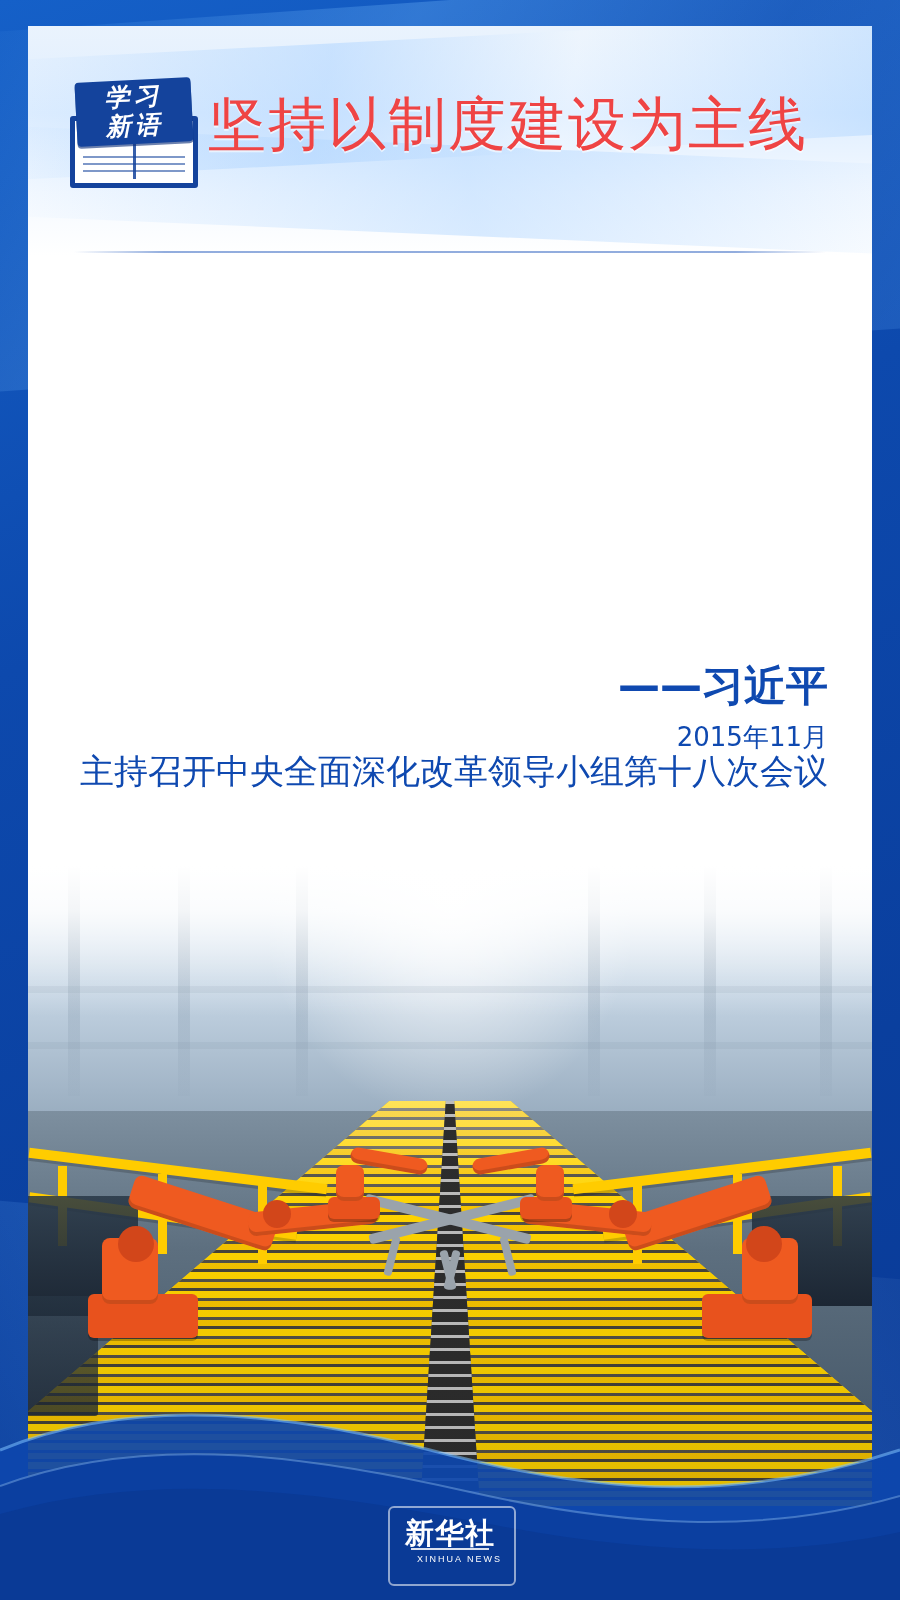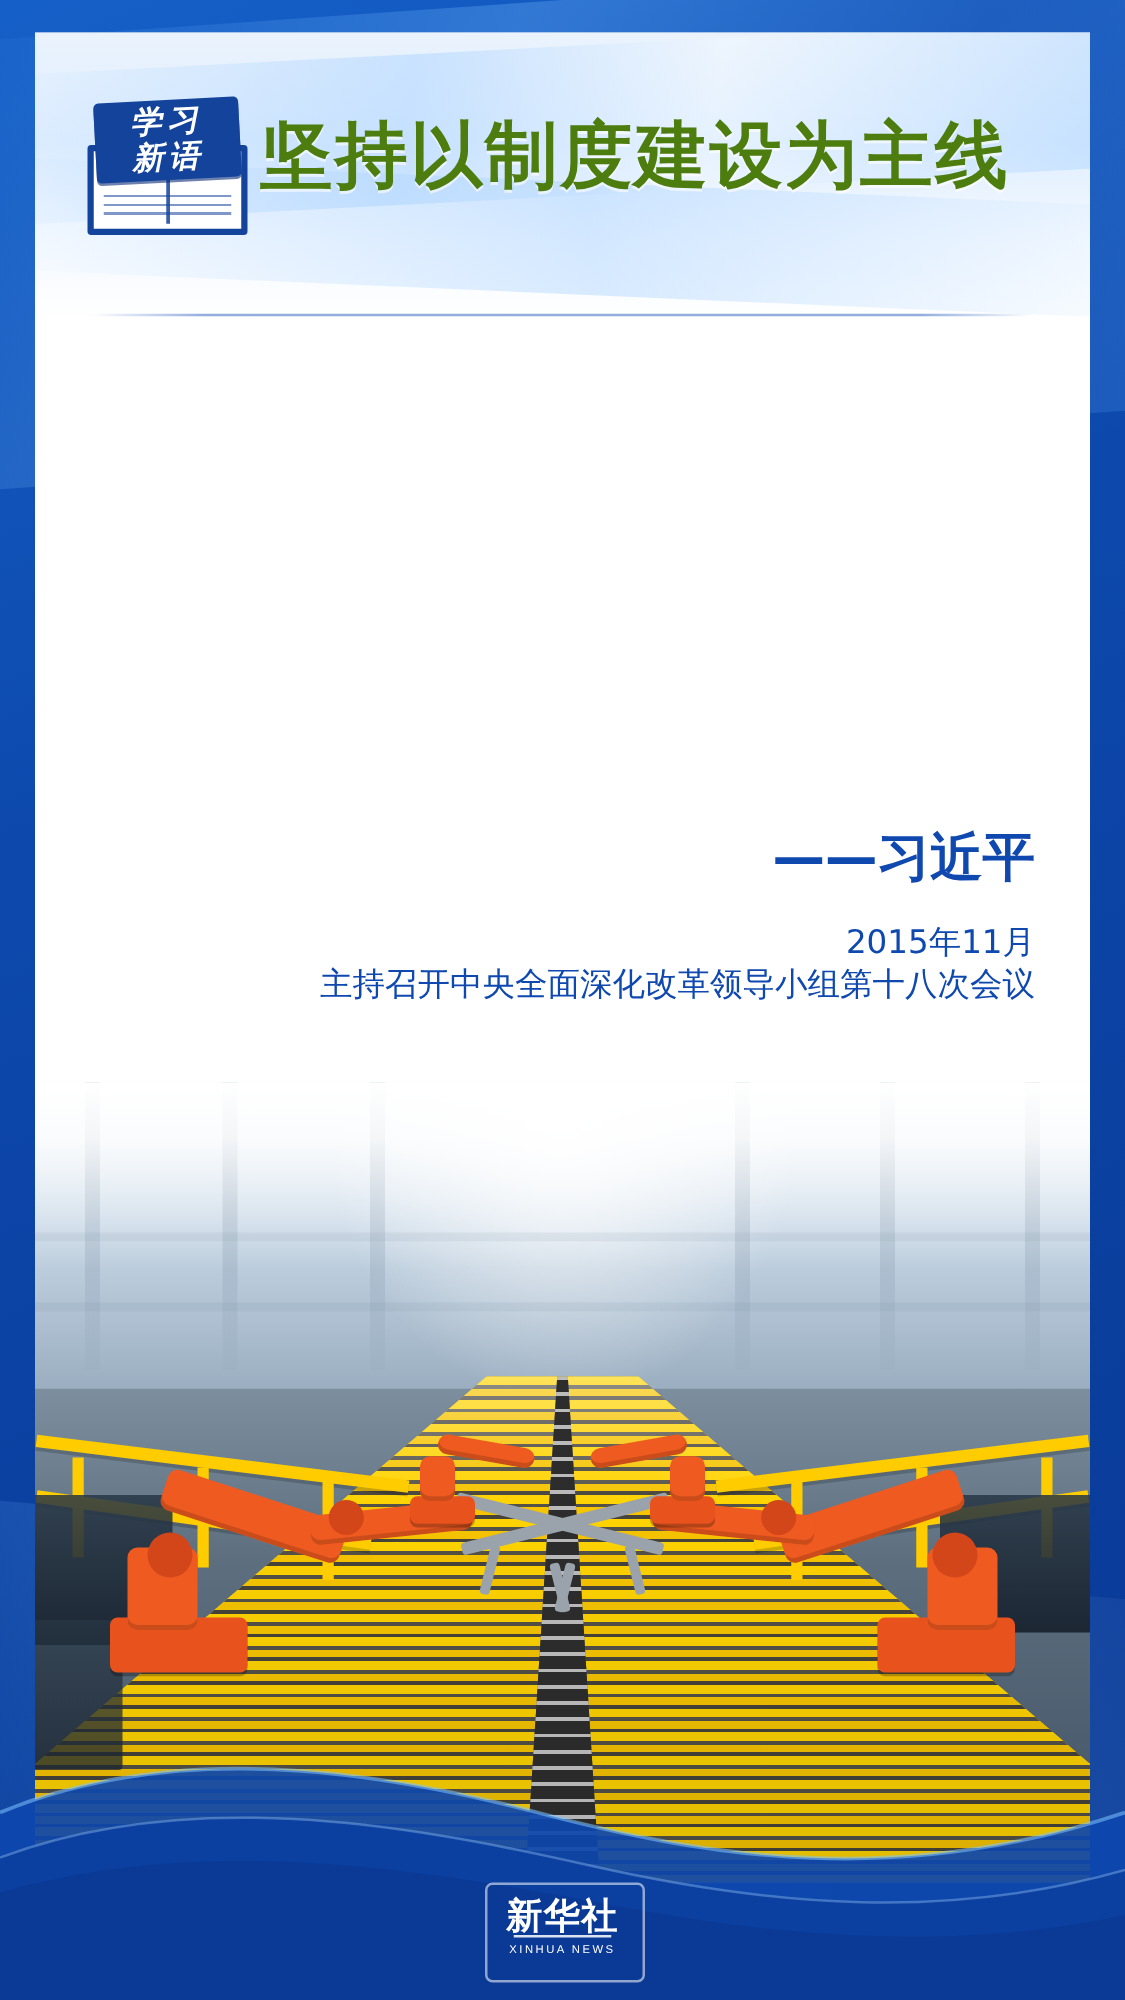--- a/index.html
+++ b/index.html
@@ -145,23 +145,23 @@
   .logo-badge span.l2 { top: 31px; }
 
   
   .headline {
     position: absolute;
     left: 180px;
     top: 66px;
     right: 24px;
     font-size: 58px;
     line-height: 64px;
-    font-weight: bold;
+    font-weight: normal;
     letter-spacing: 2px;
-    color: #4d7c0f;
+    color: #ef4444;
     font-family: "DejaVu Sans", "Liberation Sans", sans-serif;
     text-shadow: 0 2px 0 rgba(255,255,255,0.6);
   }
 
   
   .divider {
     position: absolute;
     left: 46px;
     right: 46px;
     top: 225px;
@@ -192,28 +192,28 @@
     text-align: right;
   }
   .attrib-name {
     font-size: 42px;
     line-height: 56px;
     font-weight: bold;
     color: #0f49b0;
     font-family: "DejaVu Sans", "Liberation Sans", sans-serif;
   }
   .attrib-date {
-    margin-top: 23px;
+    margin-top: 6px;
     font-size: 26px;
     line-height: 34px;
     color: #0f49b0;
     font-family: "DejaVu Sans", "Liberation Sans", sans-serif;
   }
   .attrib-meeting {
-    font-size: 26px;
+    font-size: 34px;
     line-height: 34px;
     color: #0f49b0;
     font-family: "DejaVu Sans", "Liberation Sans", sans-serif;
   }
 
   
   .photo {
     position: absolute;
     left: 0;
     bottom: 0;
@@ -393,20 +393,21 @@
     font-weight: bold;
     line-height: 26px;
     letter-spacing: 1px;
     font-family: Liberation Serif, serif;
   }
   .xinhua .en {
     font-size: 9px;
     letter-spacing: 2px;
     line-height: 12px;
     font-family: "Liberation Sans", sans-serif;
+    text-align: right;
   }
   .xinhua .bar {
     width: 78px;
     height: 2px;
     background: #ffffff;
     margin: 2px auto 3px auto;
     opacity: .85;
   }
   .xinhua-ring {
     position: absolute;

